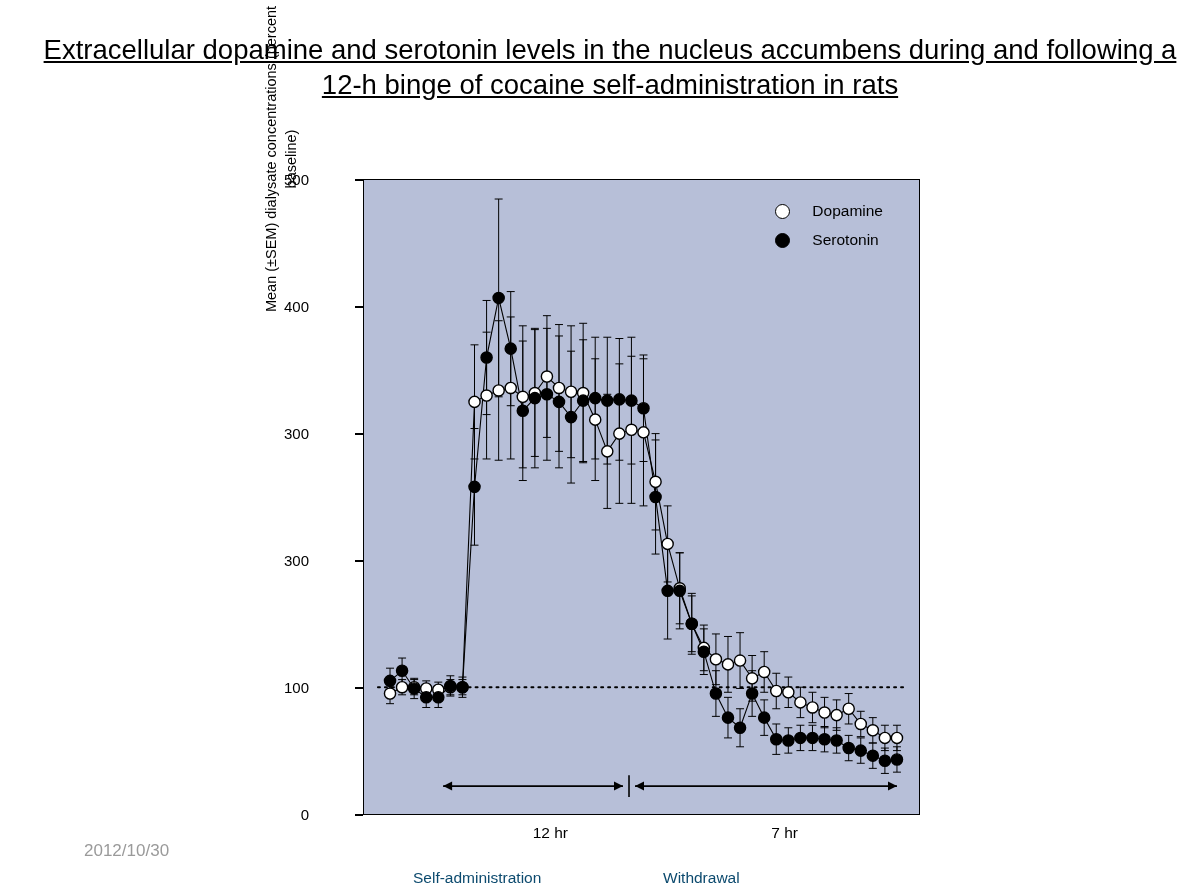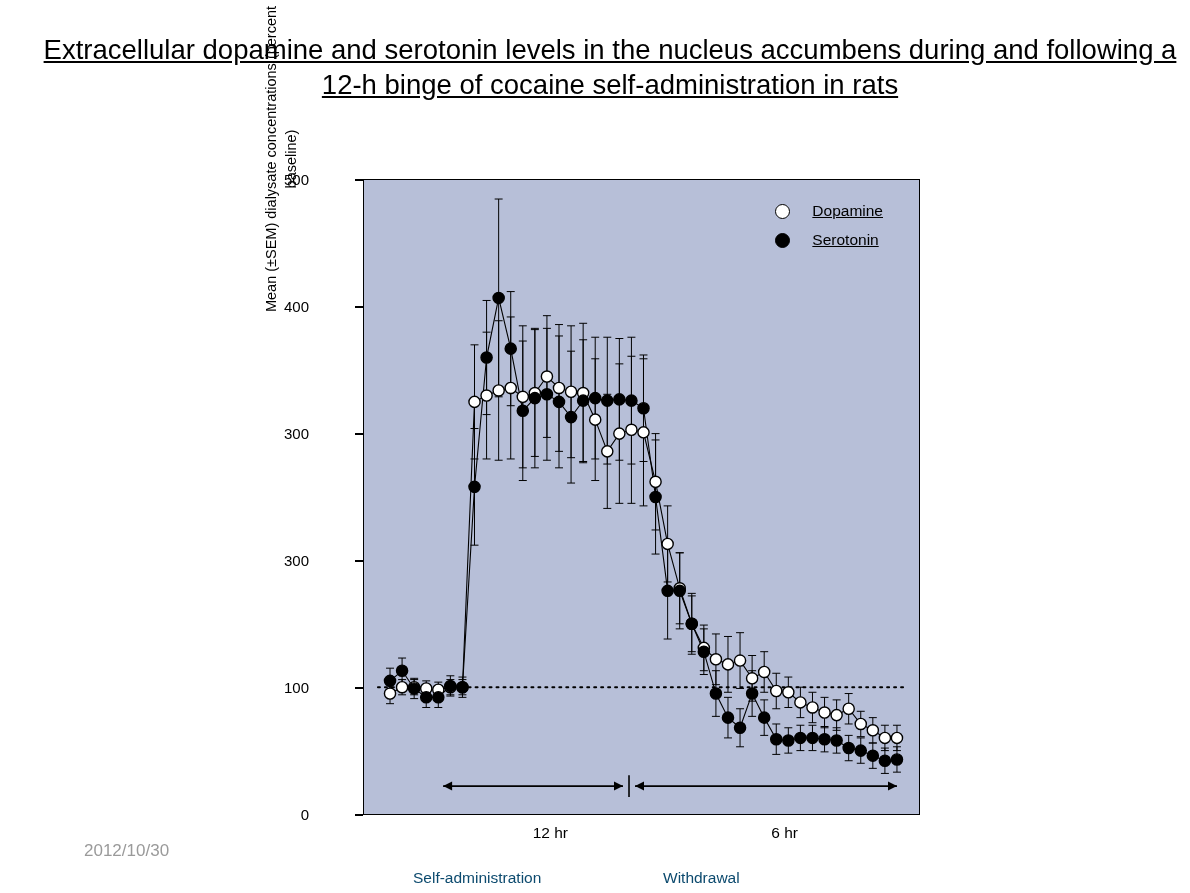--- a/index.html
+++ b/index.html
@@ -84,21 +84,20 @@
     color: #000;
     text-align: center;
     line-height: 1.35;
   }
   #legend {
     position: absolute;
     right: 36px;
     top: 22px;
     font-size: 15.5px;
     color: #000;
-    text-decoration: underline;
   }
   .legend-row {
     display: flex;
     align-items: center;
     margin-bottom: 11px;
   }
   .legend-marker {
     width: 13px;
     height: 13px;
     border-radius: 50%;
@@ -531,21 +530,21 @@
           <span>Dopamine</span>
         </div>
         <div class="legend-row">
           <span class="legend-marker filled"></span>
           <span>Serotonin</span>
         </div>
       </div>
     </div>
 
     <div class="xtick-label" style="left:170px; top:645px; width:90px;">12 hr</div>
-    <div class="xtick-label" style="left:400px; top:645px; width:90px;">6 hr</div>
+    <div class="xtick-label" style="left:400px; top:645px; width:90px;">7 hr</div>
 
     <div class="phase-label" style="left:105px; top:690px; width:220px;">Self-administration</div>
     <div class="phase-label" style="left:355px; top:690px; width:180px;">Withdrawal</div>
   </div>
 
   <div id="date-stamp">2012/10/30</div>
 
 </div>
 
 </body></html>

